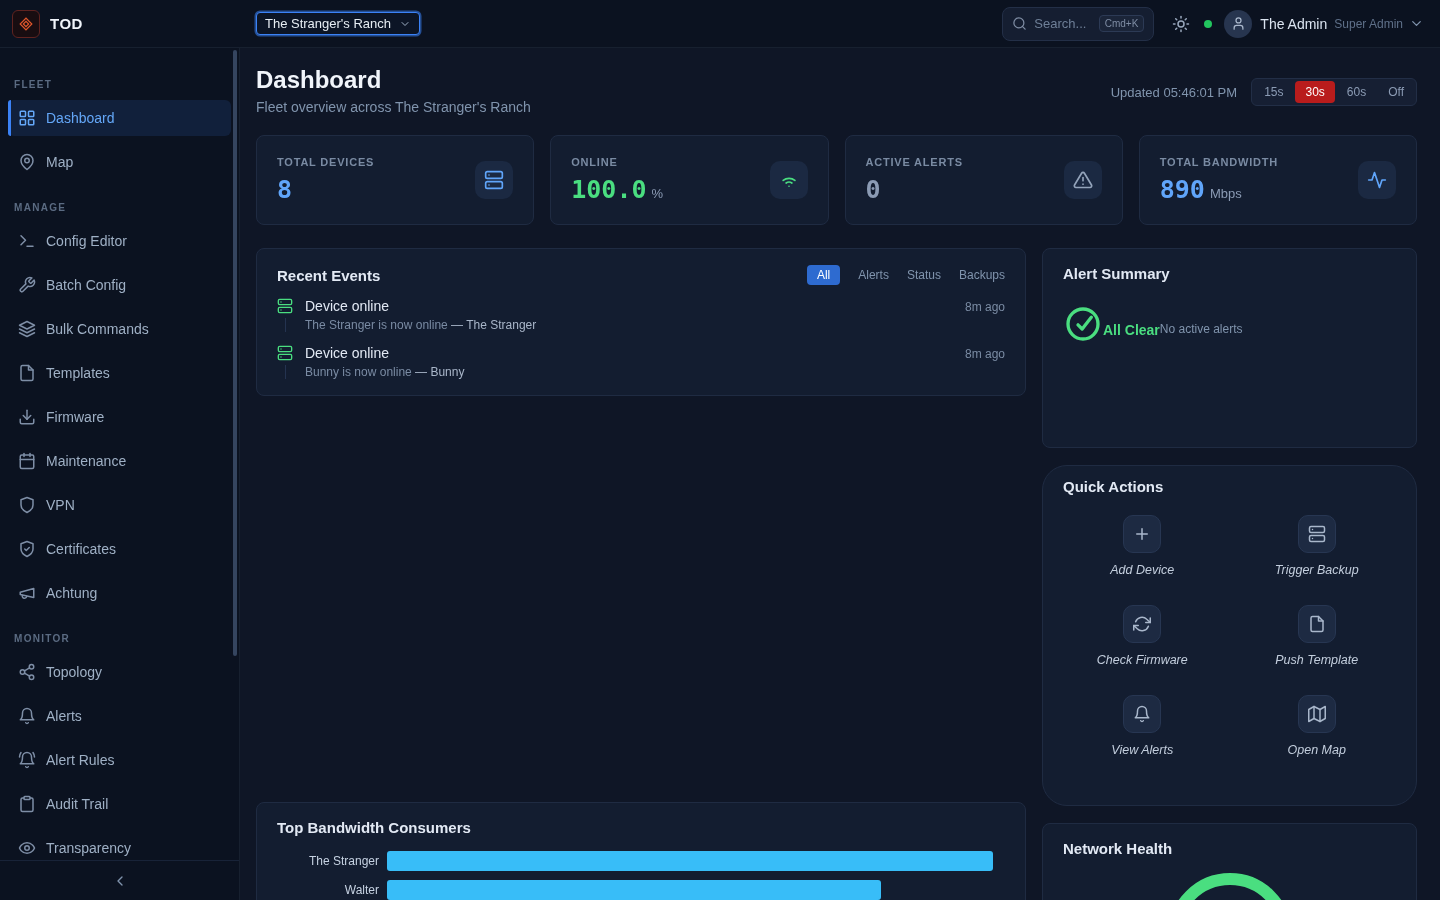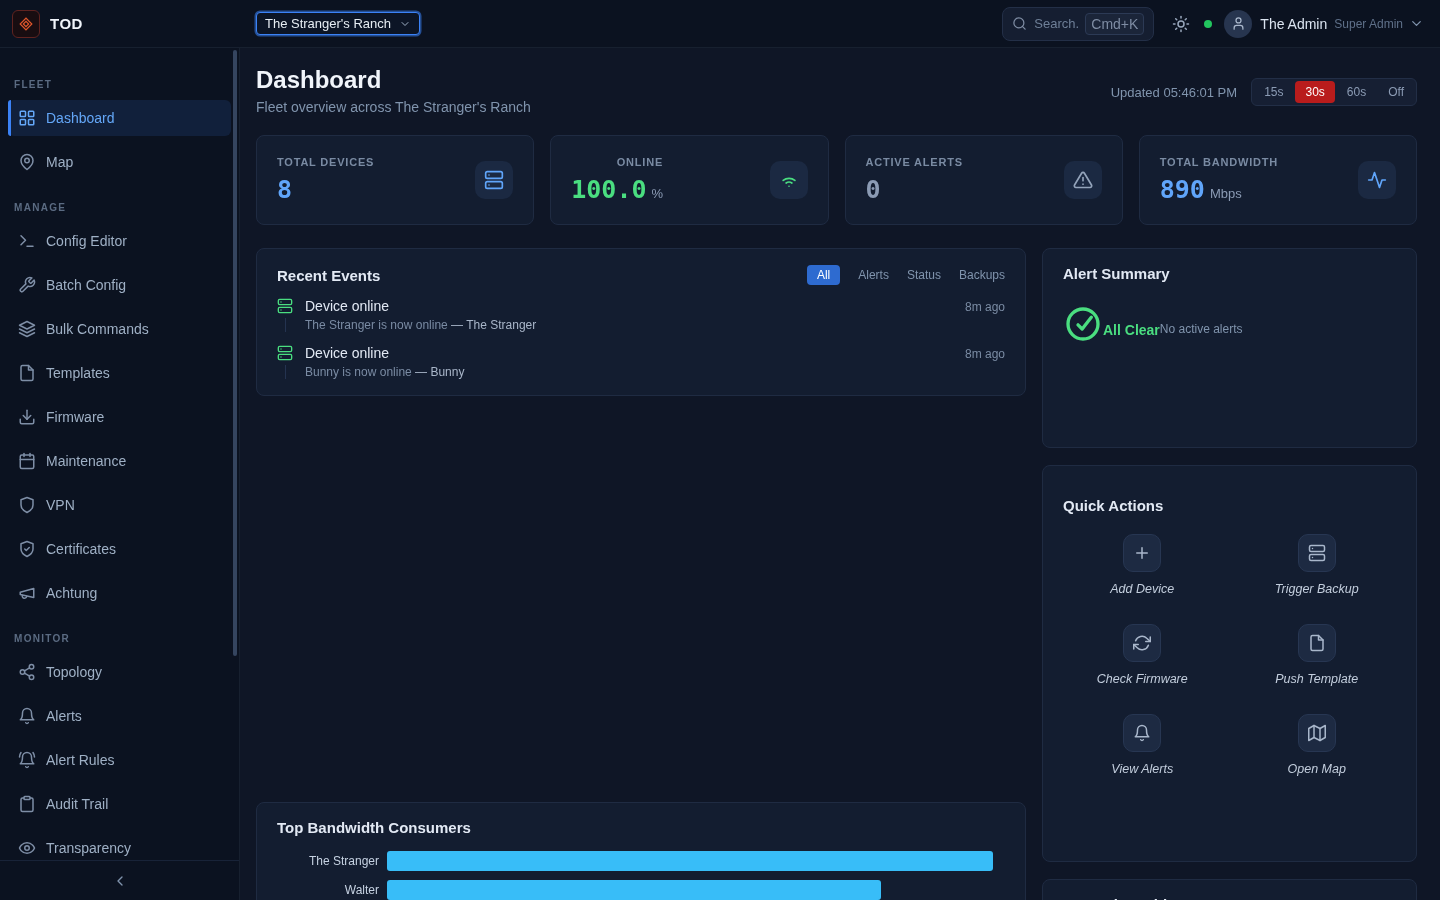--- a/index.html
+++ b/index.html
@@ -16,21 +16,21 @@
   .brand-name { font-size:15px; font-weight:bold; letter-spacing:.5px; color:#f1f5fb; }
   .fleet-select { margin-left:16px; display:flex; align-items:center; gap:8px; background:#0c1526; border:1px solid #3b82f6;
     box-shadow:0 0 0 1.5px rgba(59,130,246,.55); border-radius:4px; padding:3px 8px; font-size:13px; color:#e6edf3; cursor:pointer; }
   .fleet-select .ic { width:12px; height:12px; color:#9fb0c5; }
   .top-spacer { flex:1; }
   .searchbox { display:flex; align-items:center; gap:7px; width:152px; height:34px; background:#151e31; border:1px solid #232f47;
     border-radius:8px; padding:0 9px; color:#6e7f97; }
   .searchbox .ic { width:15px; height:15px; color:#7e8ca3; }
   .searchbox input { flex:1; min-width:0; background:transparent; border:0; outline:none; color:#cbd5e1; font-size:13px; font-family:inherit; }
   .searchbox input::placeholder { color:#6e7f97; }
-  .kbd { font-size:14px; color:#7e8ca3; background:#1b2539; border:1px solid #2c3a55; border-radius:4px; padding:2px 5px; white-space:nowrap; }
+  .kbd { font-size:10px; color:#7e8ca3; background:#1b2539; border:1px solid #2c3a55; border-radius:4px; padding:2px 5px; white-space:nowrap; }
   .iconbtn { margin-left:18px; background:none; border:0; color:#9aa8bd; cursor:pointer; display:flex; }
   .iconbtn .ic { width:18px; height:18px; }
   .status-dot { width:8px; height:8px; border-radius:50%; background:#22c55e; margin-left:14px; flex:none; }
   .user { display:flex; align-items:center; margin-left:12px; cursor:pointer; }
   .avatar { width:28px; height:28px; border-radius:50%; background:#27354f; display:flex; align-items:center; justify-content:center; color:#aab8cc; }
   .avatar .ic { width:15px; height:15px; }
   .user-name { margin-left:8px; font-size:14px; color:#dbe4f0; }
   .user-role { margin-left:7px; font-size:12px; color:#5f7089;text-align:center; }
   .user .chev { width:15px; height:15px; color:#8094ad; margin-left:6px; }
 
@@ -61,21 +61,21 @@
   .updated { font-size:13px; color:#8094ad; margin-right:14px; }
   .seg { display:flex; background:#161f33; border:1px solid #222e46; border-radius:6px; padding:2px; gap:2px; }
   .seg button { border:0; background:transparent; color:#8b9bb4; font-size:12px; padding:4px 10px; border-radius:4px; cursor:pointer; font-family:inherit; }
   .seg button.active { background:#b91c1c; color:#fff; }
 
   
   .card { background:#131d30; border:1px solid #1f2b42; border-radius:8px; }
   .card-title { font-size:15px; font-weight:bold; color:#e2e9f4; }
 
   .stats { margin-top:20px; display:grid; grid-template-columns:repeat(4,1fr); gap:16px; }
-  .stat-card { height:90px; padding:17px 20px; display:flex; justify-content:space-between; align-items:center;text-align:right; }
+  .stat-card { height:90px; padding:17px 20px; display:flex; justify-content:space-between; align-items:center; }
   .stat-label { font-size:11px; font-weight:bold; letter-spacing:.8px; color:#7a8ba3; }
   .stat-value-row { display:flex; align-items:baseline; gap:5px; margin-top:7px; }
   .stat-value { font-size:25px; font-weight:bold; }
   .stat-unit { font-size:13px; color:#8b9bb4; }
   .v-blue { color:#60a5fa; } .v-green { color:#4ade80; } .v-gray { color:#8b9bb4; }
   .stat-chip { width:38px; height:38px; border-radius:10px; background:#1b2942; display:flex; align-items:center; justify-content:center; }
   .stat-chip .ic { width:20px; height:20px; }
   .chip-blue { color:#60a5fa; } .chip-green { color:#4ade80; } .chip-gray { color:#93a3ba; }
 
   .content { margin-top:23px; display:grid; grid-template-columns:1fr 375px; gap:16px; height:651px; }
@@ -100,21 +100,21 @@
   .event-device { color:#a9b6c9; }
 
   
   .alert-summary { height:200px; padding:16px 20px; }
   .as-center { display:flex; flex-direction:row; align-items:center; margin-top:22px; }
   .as-center .check { width:40px; height:40px; color:#4ade80; }
   .as-status { margin-top:12px; font-size:14px; font-weight:bold; color:#4ade80; }
   .as-note { margin-top:9px; font-size:12px; color:#8094ad; }
 
   
-  .quick-actions { height:397px; padding:31px 20px; }
+  .quick-actions { height:341px; padding:12px 20px;border-radius:25px; }
   .qa-grid { margin-top:20px; display:grid; grid-template-columns:1fr 1fr; column-gap:16px; row-gap:28px; }
   .qa-item { display:flex; flex-direction:column; align-items:center; cursor:pointer; background:none; border:0; font-family:inherit; }
   .qa-chip { width:38px; height:38px; border-radius:10px; background:#1d2a42; border:1px solid #273652; display:flex; align-items:center; justify-content:center; color:#a9b7cb; }
   .qa-chip .ic { width:18px; height:18px; }
   .qa-label { margin-top:10px; font-size:12.5px; color:#c3cedd;font-style:italic; }
 
   
   .bandwidth { position:absolute; top:554px; left:0; right:0; height:320px; padding:16px 20px; }
   .bw-rows { margin-top:15px; }
   .bar-row { display:flex; align-items:center; height:20px; margin-bottom:9px; }

